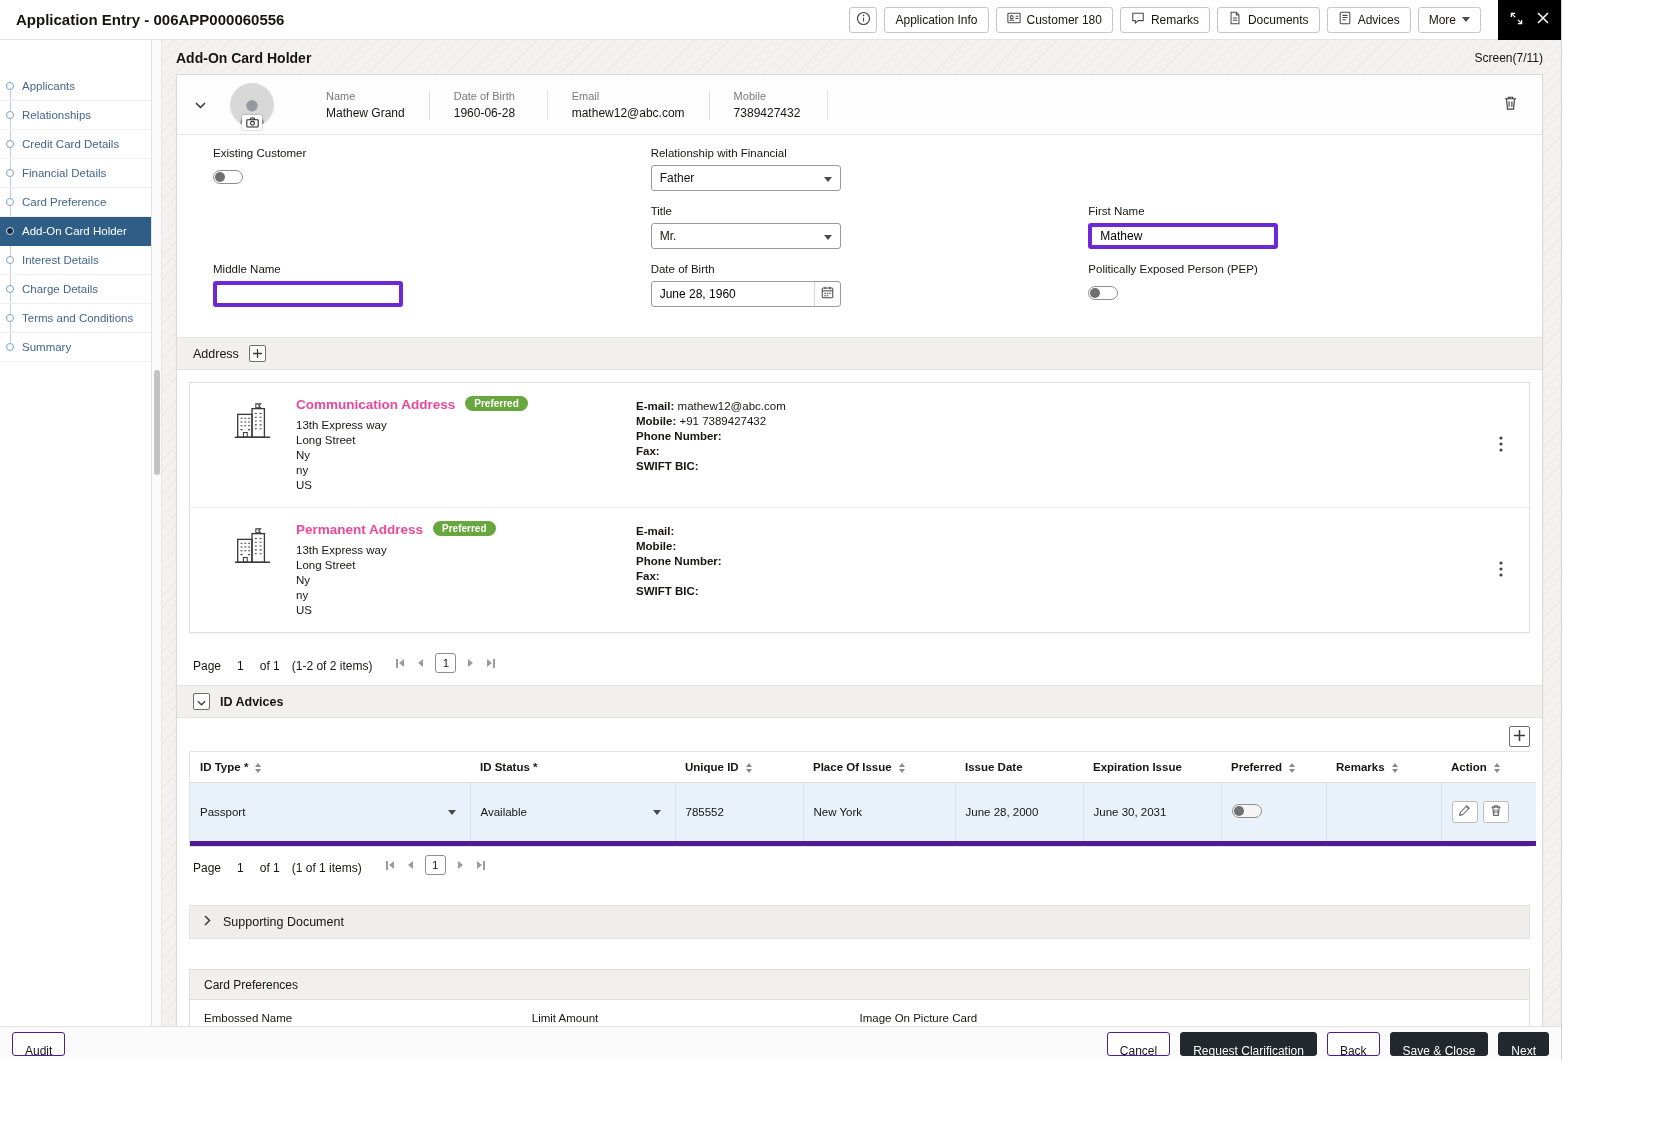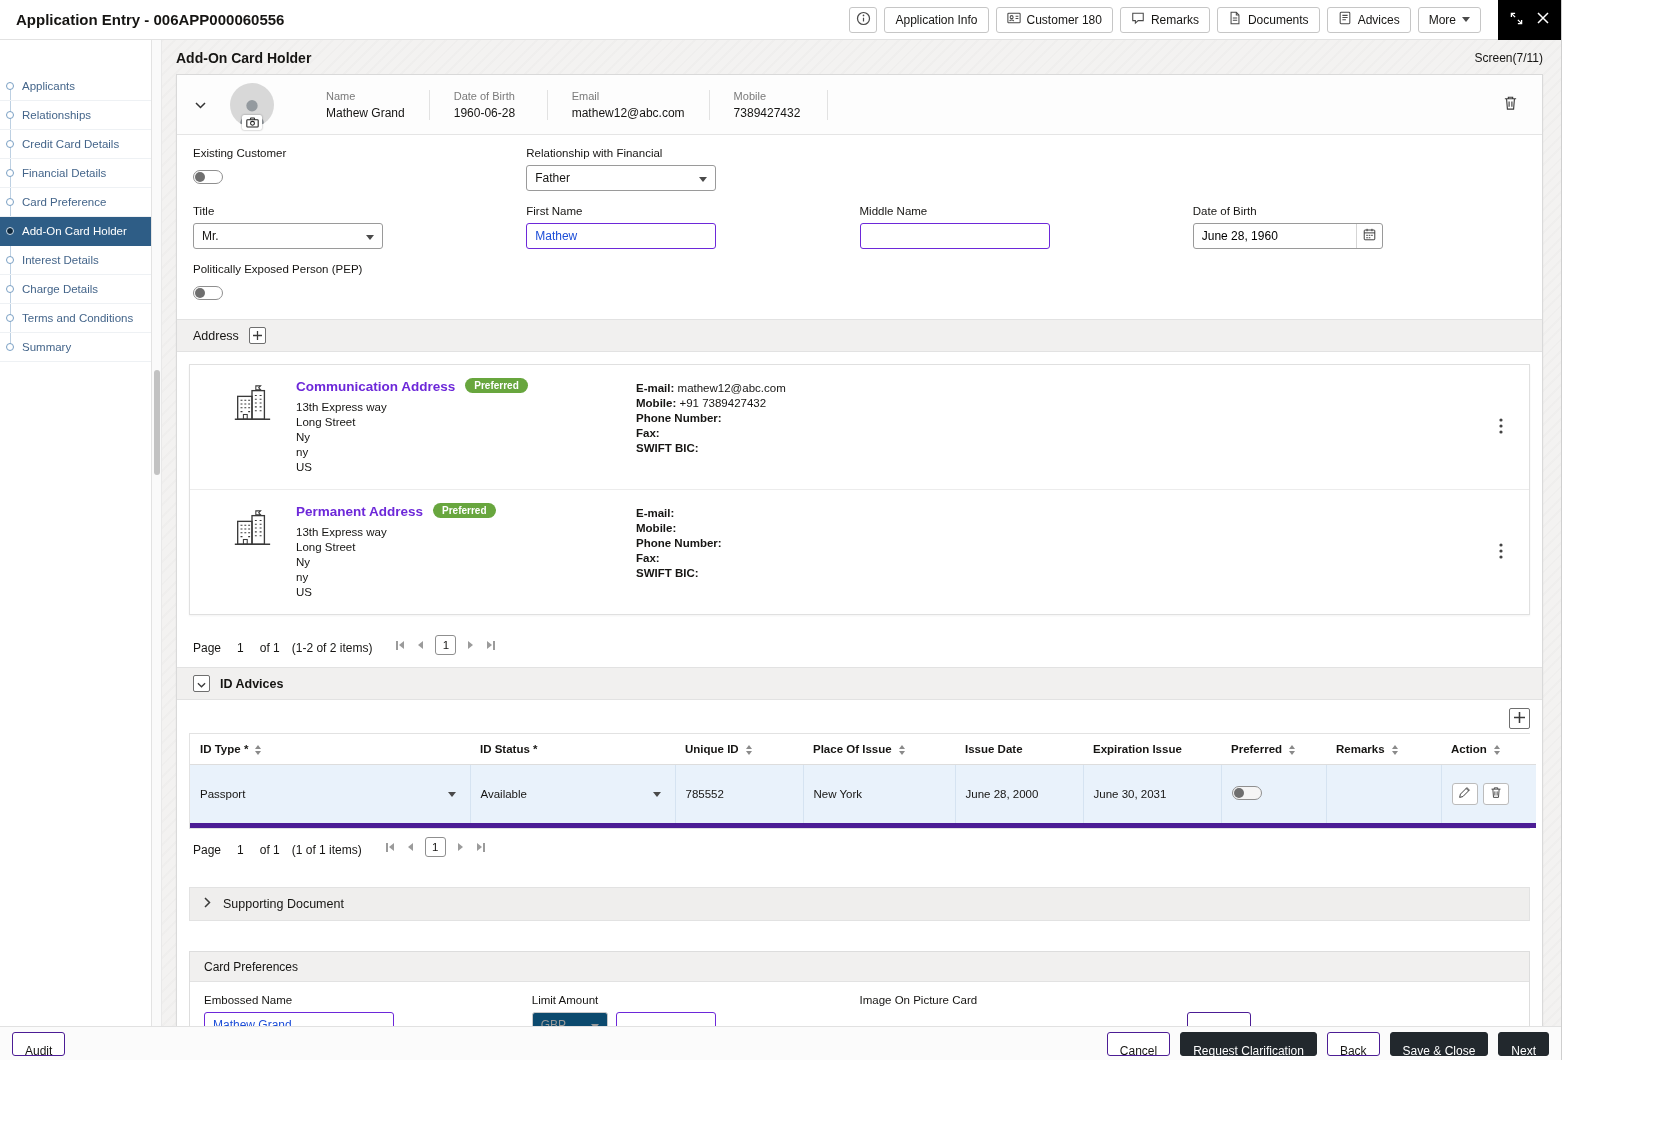--- a/index.html
+++ b/index.html
@@ -39,23 +39,23 @@
   .chev-btn { background:none; border:none; cursor:pointer; padding:4px; display:flex; }
   .avatar-wrap { position:relative; margin:0 28px 0 20px; }
   .avatar { width:44px; height:44px; border-radius:50%; background:#d8d8d8; display:flex; align-items:flex-end; justify-content:center; overflow:hidden; }
   .cam-chip { position:absolute; left:50%; transform:translateX(-50%); bottom:-3px; width:20px; height:15px; background:#fff; border-radius:2px; display:flex; align-items:center; justify-content:center; box-shadow:0 0 2px rgba(0,0,0,.4); cursor:pointer; }
   .sfield { padding:0 24px; border-right:1px solid #e2e2e2; min-width:118px; }
   .sfield .slabel { font-size:11px; color:#7a7a7a; }
   .sfield .svalue { font-size:12px; color:#161513; margin-top:4px; }
   .sum-trash { margin-left:auto; margin-right:10px; background:none; border:none; cursor:pointer; }
 
   
-  .form-grid { display:grid; grid-template-columns:repeat(4,1fr); row-gap:14px; padding:12px 16px 16px; }
+  .form-grid { display:grid; grid-template-columns:repeat(3,1fr); row-gap:14px; padding:12px 16px 16px;margin-left:20px; }
   .field label { display:block; font-size:11.5px; margin-bottom:6px; }
-  .tinput { width:190px; height:26px; border:1px solid #6d28d9; border-radius:3px; padding:0 8px; font-size:12px; color:#1d4ed8; background:#fff; font-family:inherit; }
+  .tinput { width:190px; height:26px; border:4px solid #6d28d9; border-radius:3px; padding:0 8px; font-size:12px; color:#000000; background:#fff; font-family:inherit; }
   .select { position:relative; width:190px; height:26px; border:1px solid #9a9a9a; border-radius:3px; background:#fff; display:flex; align-items:center; padding:0 24px 0 8px; cursor:pointer; font-size:12px; }
   .select .sel-caret { position:absolute; right:8px; top:11px; }
   .select.disabled { background:#0c4a6e; color:#9a9a9a; border-color:#c9c9c9; }
   .toggle { width:30px; height:14px; border-radius:8px; background:#fff; border:1px solid #8f8f8f; position:relative; display:inline-block; margin-top:5px; cursor:pointer; }
   .toggle::after { content:''; position:absolute; left:1px; top:1px; width:10px; height:10px; border-radius:50%; background:#6f6f6f; }
   .date-wrap { width:190px; height:26px; border:1px solid #9a9a9a; border-radius:3px; background:#fff; display:flex; align-items:center; }
   .date-wrap input { flex:1; border:none; outline:none; padding:0 8px; font-size:12px; font-family:inherit; min-width:0; }
   .date-wrap .cal-btn { background:none; border:none; border-left:1px solid #d5d5d5; height:100%; width:26px; display:flex; align-items:center; justify-content:center; cursor:pointer; }
 
   
@@ -63,21 +63,21 @@
   .sec-head .sec-title { font-weight:bold; }
   .sec-head.addr .sec-title { font-weight:normal; }
   .sq-icon-btn { width:17px; height:17px; border:1px solid #6f6f6f; border-radius:2px; background:#fff; display:inline-flex; align-items:center; justify-content:center; cursor:pointer; padding:0; }
 
   
   .addr-card { margin:12px; border:1px solid #e0e0e0; background:#fff; box-shadow:0 1px 2px rgba(0,0,0,.05); }
   .addr-row { display:flex; padding:14px 18px; }
   .addr-row + .addr-row { border-top:1px solid #ececec; }
   .addr-ic { width:88px; display:flex; justify-content:center; padding-top:4px; flex:0 0 auto; }
   .addr-main { width:340px; flex:0 0 auto; }
-  .addr-title { color:#6d28d9; font-weight:bold; font-size:13.5px; cursor:pointer; }
+  .addr-title { color:#ec4899; font-weight:bold; font-size:13.5px; cursor:pointer; }
   .badge { background:#68a63e; color:#fff; font-size:10px; font-weight:bold; border-radius:8px; padding:2px 9px; margin-left:10px; vertical-align:2px; }
   .addr-lines { margin-top:6px; }
   .addr-lines div { font-size:11.5px; line-height:15px; }
   .addr-contact { padding-top:2px; }
   .c-row { font-size:11.5px; line-height:15px; }
   .c-row b { font-weight:bold; }
   .kebab { margin-left:auto; align-self:center; background:none; border:none; cursor:pointer; padding:4px 8px; }
 
   
   .pager { display:flex; align-items:flex-end; padding:8px 16px 12px; font-size:12px; }

